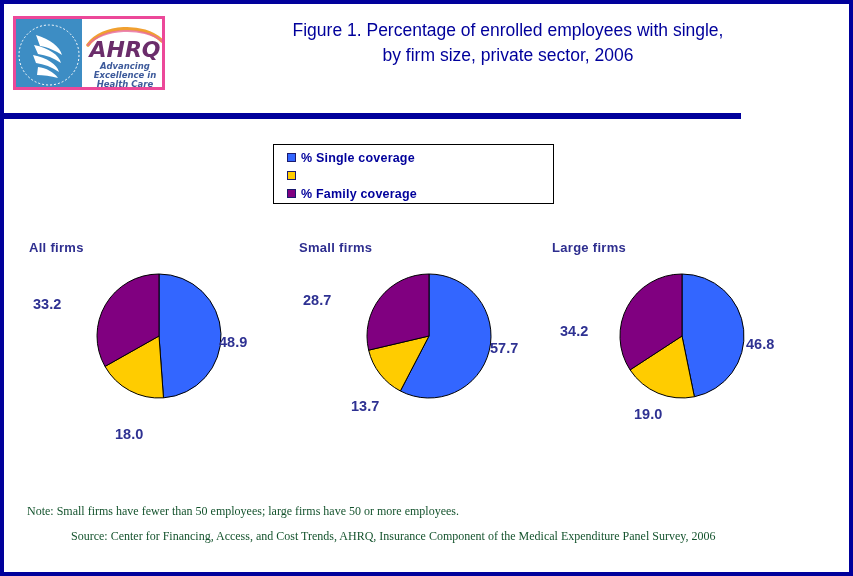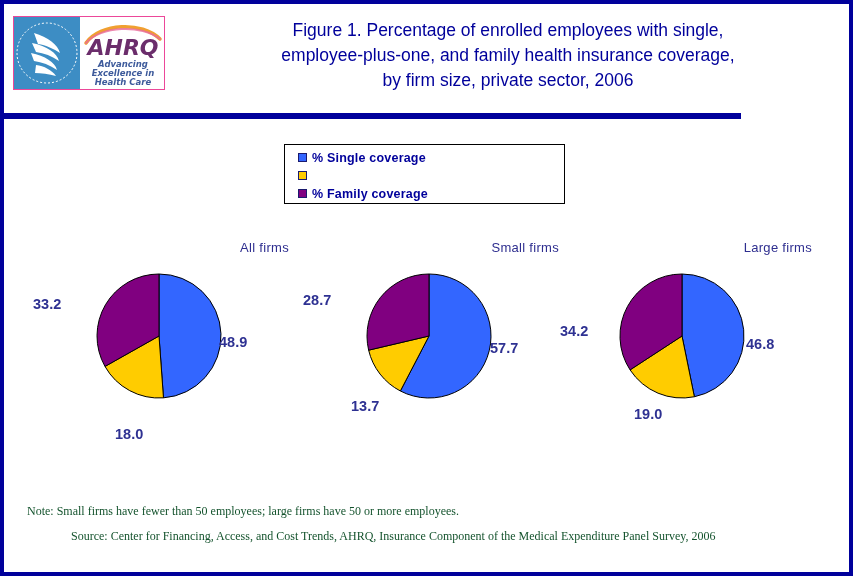--- a/index.html
+++ b/index.html
@@ -26,21 +26,21 @@
     left: 0; top: 0;
     width: 845px;
     height: 104px;
   }
   #logo {
     position: absolute;
     left: 9px;
     top: 12px;
     width: 152px;
     height: 74px;
-    border: 1px solid #ec4899;
+    border: 3px solid #ec4899;
     box-sizing: border-box;
     display: flex;
     background: #ffffff;
   }
   #logo-hhs {
     width: 66px;
     height: 100%;
     background: #3d8dc4;
     position: relative;
     overflow: hidden;
@@ -70,21 +70,21 @@
     left: 0px;
     top: 109px;
     width: 737px;
     height: 6px;
     background: #00009B;
   }
 
   
   #legend {
     position: absolute;
-    left: 280px;
+    left: 269px;
     top: 140px;
     width: 281px;
     height: 60px;
     border: 1px solid #000000;
     background: #ffffff;
     box-sizing: border-box;
     padding: 4px 0 0 13px;
   }
   .legend-row {
     display: flex;
@@ -112,24 +112,24 @@
   .pie-block {
     position: absolute;
     width: 260px;
     height: 200px;
   }
   .pie-title {
     position: absolute;
     left: 0;
     top: 0;
     width: 260px;
-    text-align: right;
+    text-align: left;
     color: #2e2e8f;
     font-size: 13px;
-    font-weight: normal;
+    font-weight: bold;
     letter-spacing: 0.3px;
   }
   .pie-svg {
     position: absolute;
     left: 0;
     top: 22px;
   }
   .pie-label {
     position: absolute;
     color: #2e3192;
@@ -174,21 +174,20 @@
           <text x="43" y="38" font-family="DejaVu Sans, sans-serif" font-size="22" font-weight="bold" fill="#6b2d6b" text-anchor="middle" font-style="italic">AHRQ</text>
           <text x="43" y="50" font-family="DejaVu Sans, sans-serif" font-size="8.5" font-weight="bold" fill="#3d5a9b" text-anchor="middle" font-style="italic">Advancing</text>
           <text x="43" y="59" font-family="DejaVu Sans, sans-serif" font-size="8.5" font-weight="bold" fill="#3d5a9b" text-anchor="middle" font-style="italic">Excellence in</text>
           <text x="43" y="68" font-family="DejaVu Sans, sans-serif" font-size="8.5" font-weight="bold" fill="#3d5a9b" text-anchor="middle" font-style="italic">Health Care</text>
         </svg>
       </div>
     </div>
 
     <div id="fig-title">
       <div>Figure 1. Percentage of enrolled employees with single,</div>
-      <div>employee-plus-one, and family health insurance coverage,</div>
       <div>by firm size, private sector, 2006</div>
     </div>
   </div>
 
   <div id="title-rule"></div>
 
   <div id="legend">
     <div class="legend-row">
       <span class="legend-swatch" style="background:#3366FF"></span>
       <span class="legend-label">% Single coverage</span>

